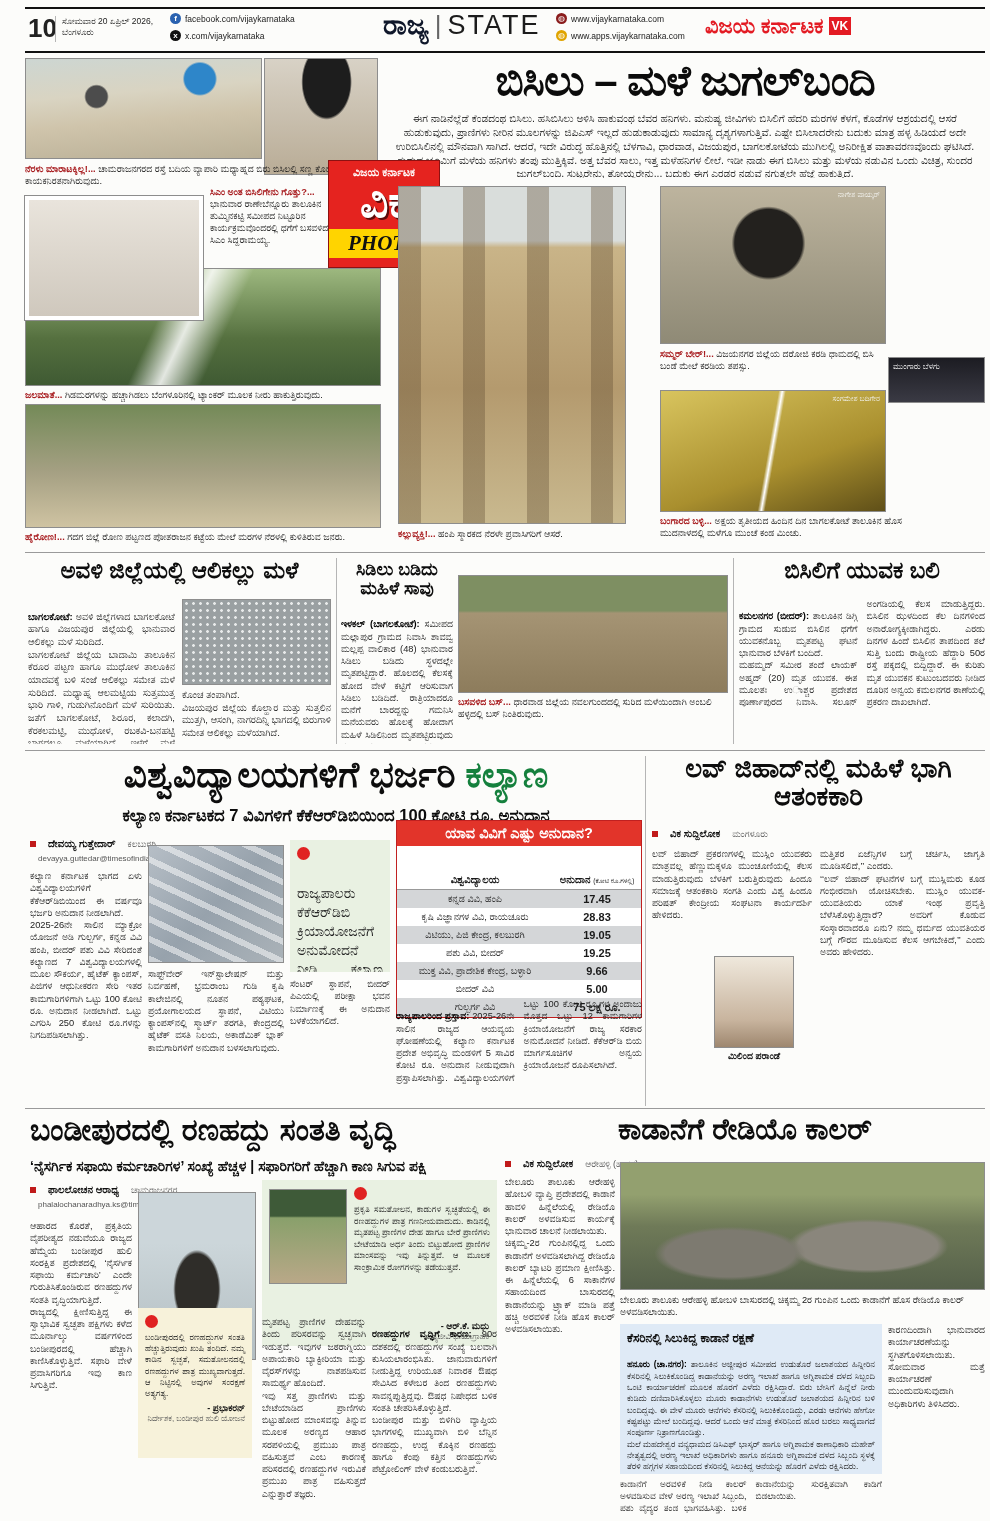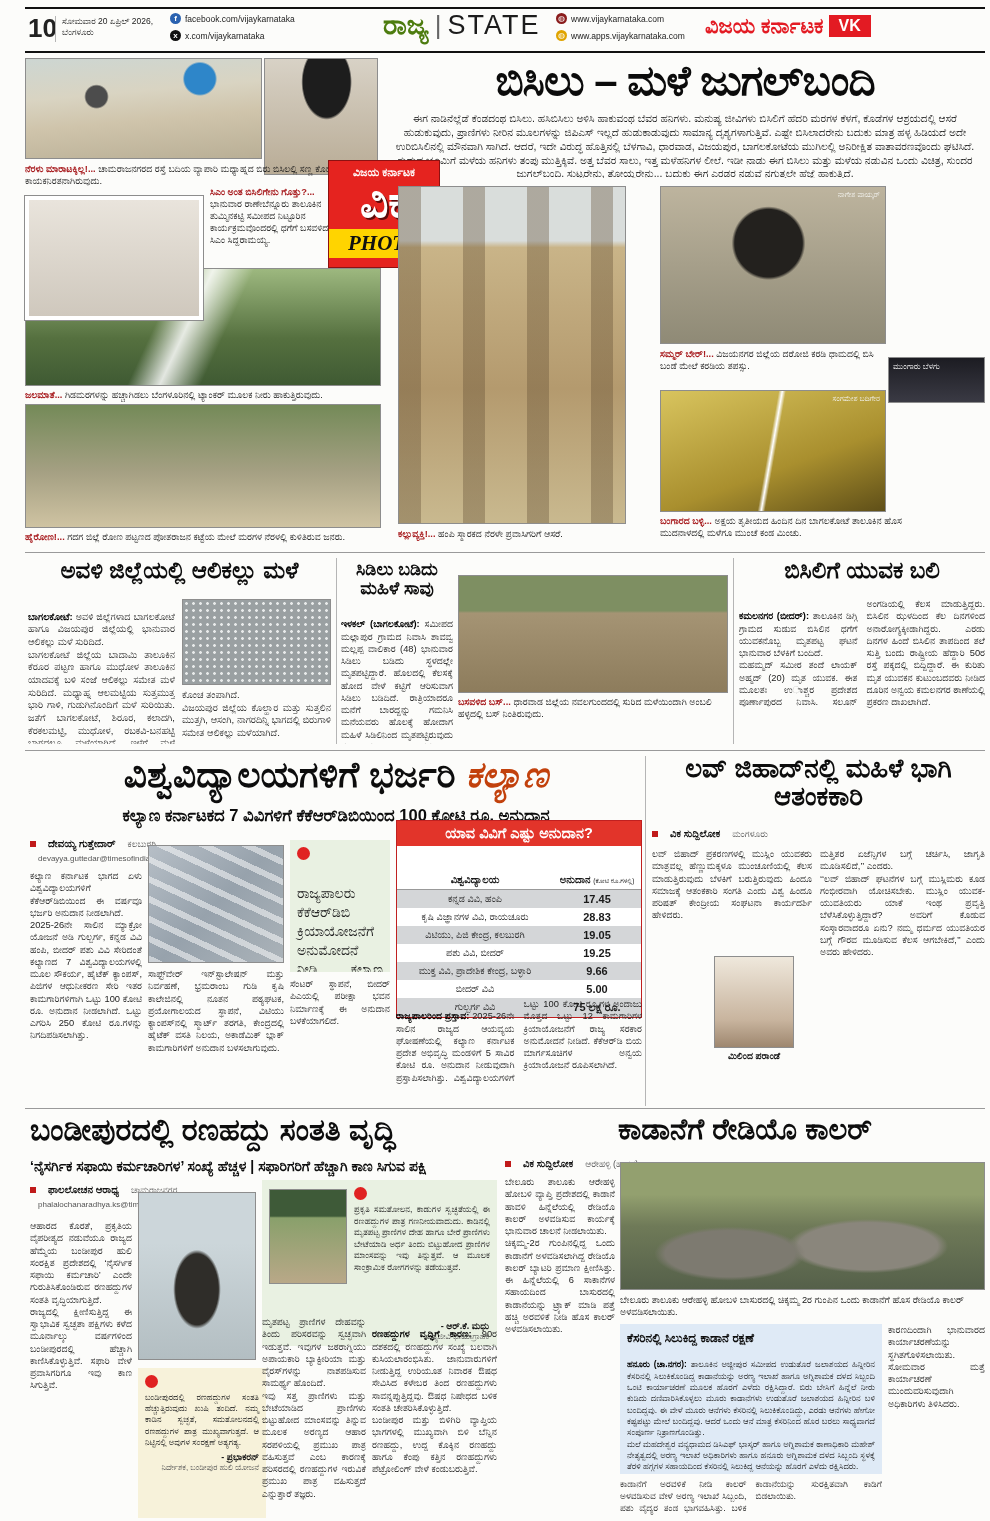--- a/index.html
+++ b/index.html
@@ -8,25 +8,25 @@
   .abs{position:absolute;}
   .hr{background:#9a9a9a;height:1px;}
   .vr{background:#b5b5b5;width:1px;}
   .blackline{background:#111;}
   .pagenum{font-size:26px;font-weight:bold;color:#222;}
   .hdr-small{font-size:8.5px;line-height:1.35;color:#222;white-space:pre-line;}
   .hdr-link{font-size:8.5px;color:#222;display:flex;align-items:center;gap:4px;}
   .ic{display:inline-flex;width:11px;height:11px;border-radius:50%;color:#fff;font-size:8px;
       align-items:center;justify-content:center;font-weight:bold;flex:0 0 auto;}
   .ic-fb{background:#2a62b0;} .ic-x{background:#111;} .ic-web{background:#8a1c1c;} .ic-app{background:#e0a400;}
-  .section-kn{font-size:27px;font-weight:bold;color:#4d7c0f;}
+  .section-kn{font-size:27px;font-weight:bold;color:#0f172a;}
   .section-sep{font-size:26px;color:#666;font-weight:200;padding:0 6px;}
   .section-en{font-size:27px;color:#1c1c1c;letter-spacing:2px;}
   .masthead{font-size:21px;font-weight:bold;color:#e31b23;}
-  .vkbox{background:#e31b23;color:#fff;font-size:16px;font-weight:bold;padding:2px 10px;}
+  .vkbox{background:#e31b23;color:#fff;font-size:12px;font-weight:bold;padding:2px 3px;}
   .bigheadline{font-size:42px;font-weight:800;text-align:center;color:#0b0b0b;letter-spacing:-1px;}
   .intro{font-size:10.5px;line-height:1.32;text-align:center;color:#1c1c1c;}
   .ph{position:absolute;border:1px solid #8d8d8d;box-sizing:border-box;}
   .cap{font-size:9.3px;line-height:1.3;color:#151515;text-align:left;}
   .cap .lead{color:#a81d20;font-weight:bold;}
   .credit{position:absolute;top:3px;right:5px;font-size:7.5px;color:#f3f3ef;}
   .vkphoto{background:#e5231f;border:1px solid #8d1111;display:flex;flex-direction:column;align-items:center;}
   .vkphoto .brand{color:#fff;font-size:11px;font-weight:bold;margin-top:5px;}
   .vkphoto .short{color:#fff;font-size:44px;font-weight:800;line-height:1.05;text-shadow:2px 2px 0 #5c0a0a;}
   .vkphoto .word{background:#ffd400;color:#111;width:100%;text-align:center;font-size:21px;font-weight:bold;
@@ -34,21 +34,21 @@
   .art-h{font-weight:bold;color:#0d0d0d;text-align:center;line-height:1.08;}
   .bodytxt{font-size:9.6px;line-height:1.32;text-align:justify;color:#222;white-space:pre-line;overflow:hidden;}
   .dl{font-weight:bold;color:#000;}
   .cols2{column-count:2;column-gap:9px;}
   .byline{font-size:10px;display:flex;align-items:center;gap:12px;}
   .sq{width:6px;height:6px;background:#c01a1a;display:inline-block;flex:0 0 auto;}
   .by-name{font-weight:bold;color:#111;}
   .by-place{color:#555;font-size:9px;}
   .email{font-size:8px;color:#555;}
   .subhead{font-weight:bold;text-align:center;color:#0d0d0d;}
-  .accent-blue{color:#c2410c;font-style:italic;}
+  .accent-blue{color:#15803d;}
   .qbox{position:absolute;padding:7px;box-sizing:border-box;overflow:hidden;}
   .qgreen{background:#e9f1e2;} .qcream{background:#f7f2da;} .qblue{background:#dfeaf6;}
   .qdot{width:13px;height:13px;border-radius:50%;background:#e02222;margin-bottom:4px;}
   .qtext{font-size:8.6px;line-height:1.35;text-align:justify;color:#222;white-space:pre-line;}
   .qname{font-size:9px;font-weight:bold;color:#111;text-align:right;margin-top:4px;}
   .qrole{font-size:8px;color:#555;text-align:right;}
   .grant-table{position:absolute;border:1px solid #c02020;box-sizing:border-box;background:#fff;}
   .gt-title{background:#e2342a;color:#fff;font-size:14.5px;font-weight:bold;text-align:center;padding:4px 0;}
   .gt-head{display:flex;font-size:10px;font-weight:bold;border-bottom:1px solid #999;}
   .gt-head div{padding:3px 4px;text-align:center;margin-top:25px;}
@@ -295,21 +295,21 @@
   <div class="abs byline" style="left:30px;top:1184px;">
     <span class="sq"></span>
     <span class="by-name">ಫಾಲಲೋಚನ ಆರಾಧ್ಯ</span>
     <span class="by-place">ಚಾಮರಾಜನಗರ</span>
   </div>
   <div class="abs email" style="left:38px;top:1200px;">phalalochanaradhya.ks@timesofindia.com</div>
   <div class="abs bodytxt" style="left:30px;top:1220px;width:102px;height:298px;font-size:9.3px;">ಆಹಾರದ ಕೊರತೆ, ಪ್ರಕೃತಿಯ ವೈಪರೀತ್ಯದ ನಡುವೆಯೂ ರಾಜ್ಯದ ಹೆಮ್ಮೆಯ ಬಂಡೀಪುರ ಹುಲಿ ಸಂರಕ್ಷಿತ ಪ್ರದೇಶದಲ್ಲಿ ‘ನೈಸರ್ಗಿಕ ಸಫಾಯಿ ಕರ್ಮಚಾರಿ’ ಎಂದೇ ಗುರುತಿಸಿಕೊಂಡಿರುವ ರಣಹದ್ದುಗಳ ಸಂತತಿ ವೃದ್ಧಿಯಾಗುತ್ತಿದೆ.
 ರಾಜ್ಯದಲ್ಲಿ ಕ್ಷೀಣಿಸುತ್ತಿದ್ದ ಈ ಸ್ವಾಭಾವಿಕ ಸ್ವಚ್ಛತಾ ಪಕ್ಷಿಗಳು ಕಳೆದ ಮೂರ್ನಾಲ್ಕು ವರ್ಷಗಳಿಂದ ಬಂಡೀಪುರದಲ್ಲಿ ಹೆಚ್ಚಾಗಿ ಕಾಣಿಸಿಕೊಳ್ಳುತ್ತಿವೆ. ಸಫಾರಿ ವೇಳೆ ಪ್ರವಾಸಿಗರಿಗೂ ಇವು ಕಾಣ ಸಿಗುತ್ತಿವೆ.</div>
 
   <div class="ph p-vulture" style="left:138px;top:1192px;width:118px;height:168px;"></div>
-  <div class="qbox qcream" style="left:138px;top:1368px;width:128px;height:150px;">
+  <div class="qbox qcream" style="left:138px;top:1308px;width:114px;height:150px;">
     <div class="qdot"></div>
     <div class="qtext" style="font-size:8.3px;">ಬಂಡೀಪುರದಲ್ಲಿ ರಣಹದ್ದುಗಳ ಸಂತತಿ ಹೆಚ್ಚುತ್ತಿರುವುದು ಖುಷಿ ತಂದಿದೆ. ನಮ್ಮ ಕಾಡಿನ ಸ್ವಚ್ಛತೆ, ಸಮತೋಲನದಲ್ಲಿ ರಣಹದ್ದುಗಳ ಪಾತ್ರ ಮುಖ್ಯವಾಗುತ್ತದೆ. ಆ ನಿಟ್ಟಿನಲ್ಲಿ ಅವುಗಳ ಸಂರಕ್ಷಣೆ ಅತ್ಯಗತ್ಯ.</div>
     <div class="qname">- ಪ್ರಭಾಕರನ್</div>
     <div class="qrole">ನಿರ್ದೇಶಕ, ಬಂಡೀಪುರ ಹುಲಿ ಯೋಜನೆ</div>
   </div>
 
   <div class="qbox qgreen" style="left:262px;top:1180px;width:235px;height:166px;">
     <div class="ph p-madhu" style="left:7px;top:9px;width:78px;height:95px;"></div>
     <div style="position:absolute;left:92px;top:7px;width:136px;">
       <div class="qdot"></div>

